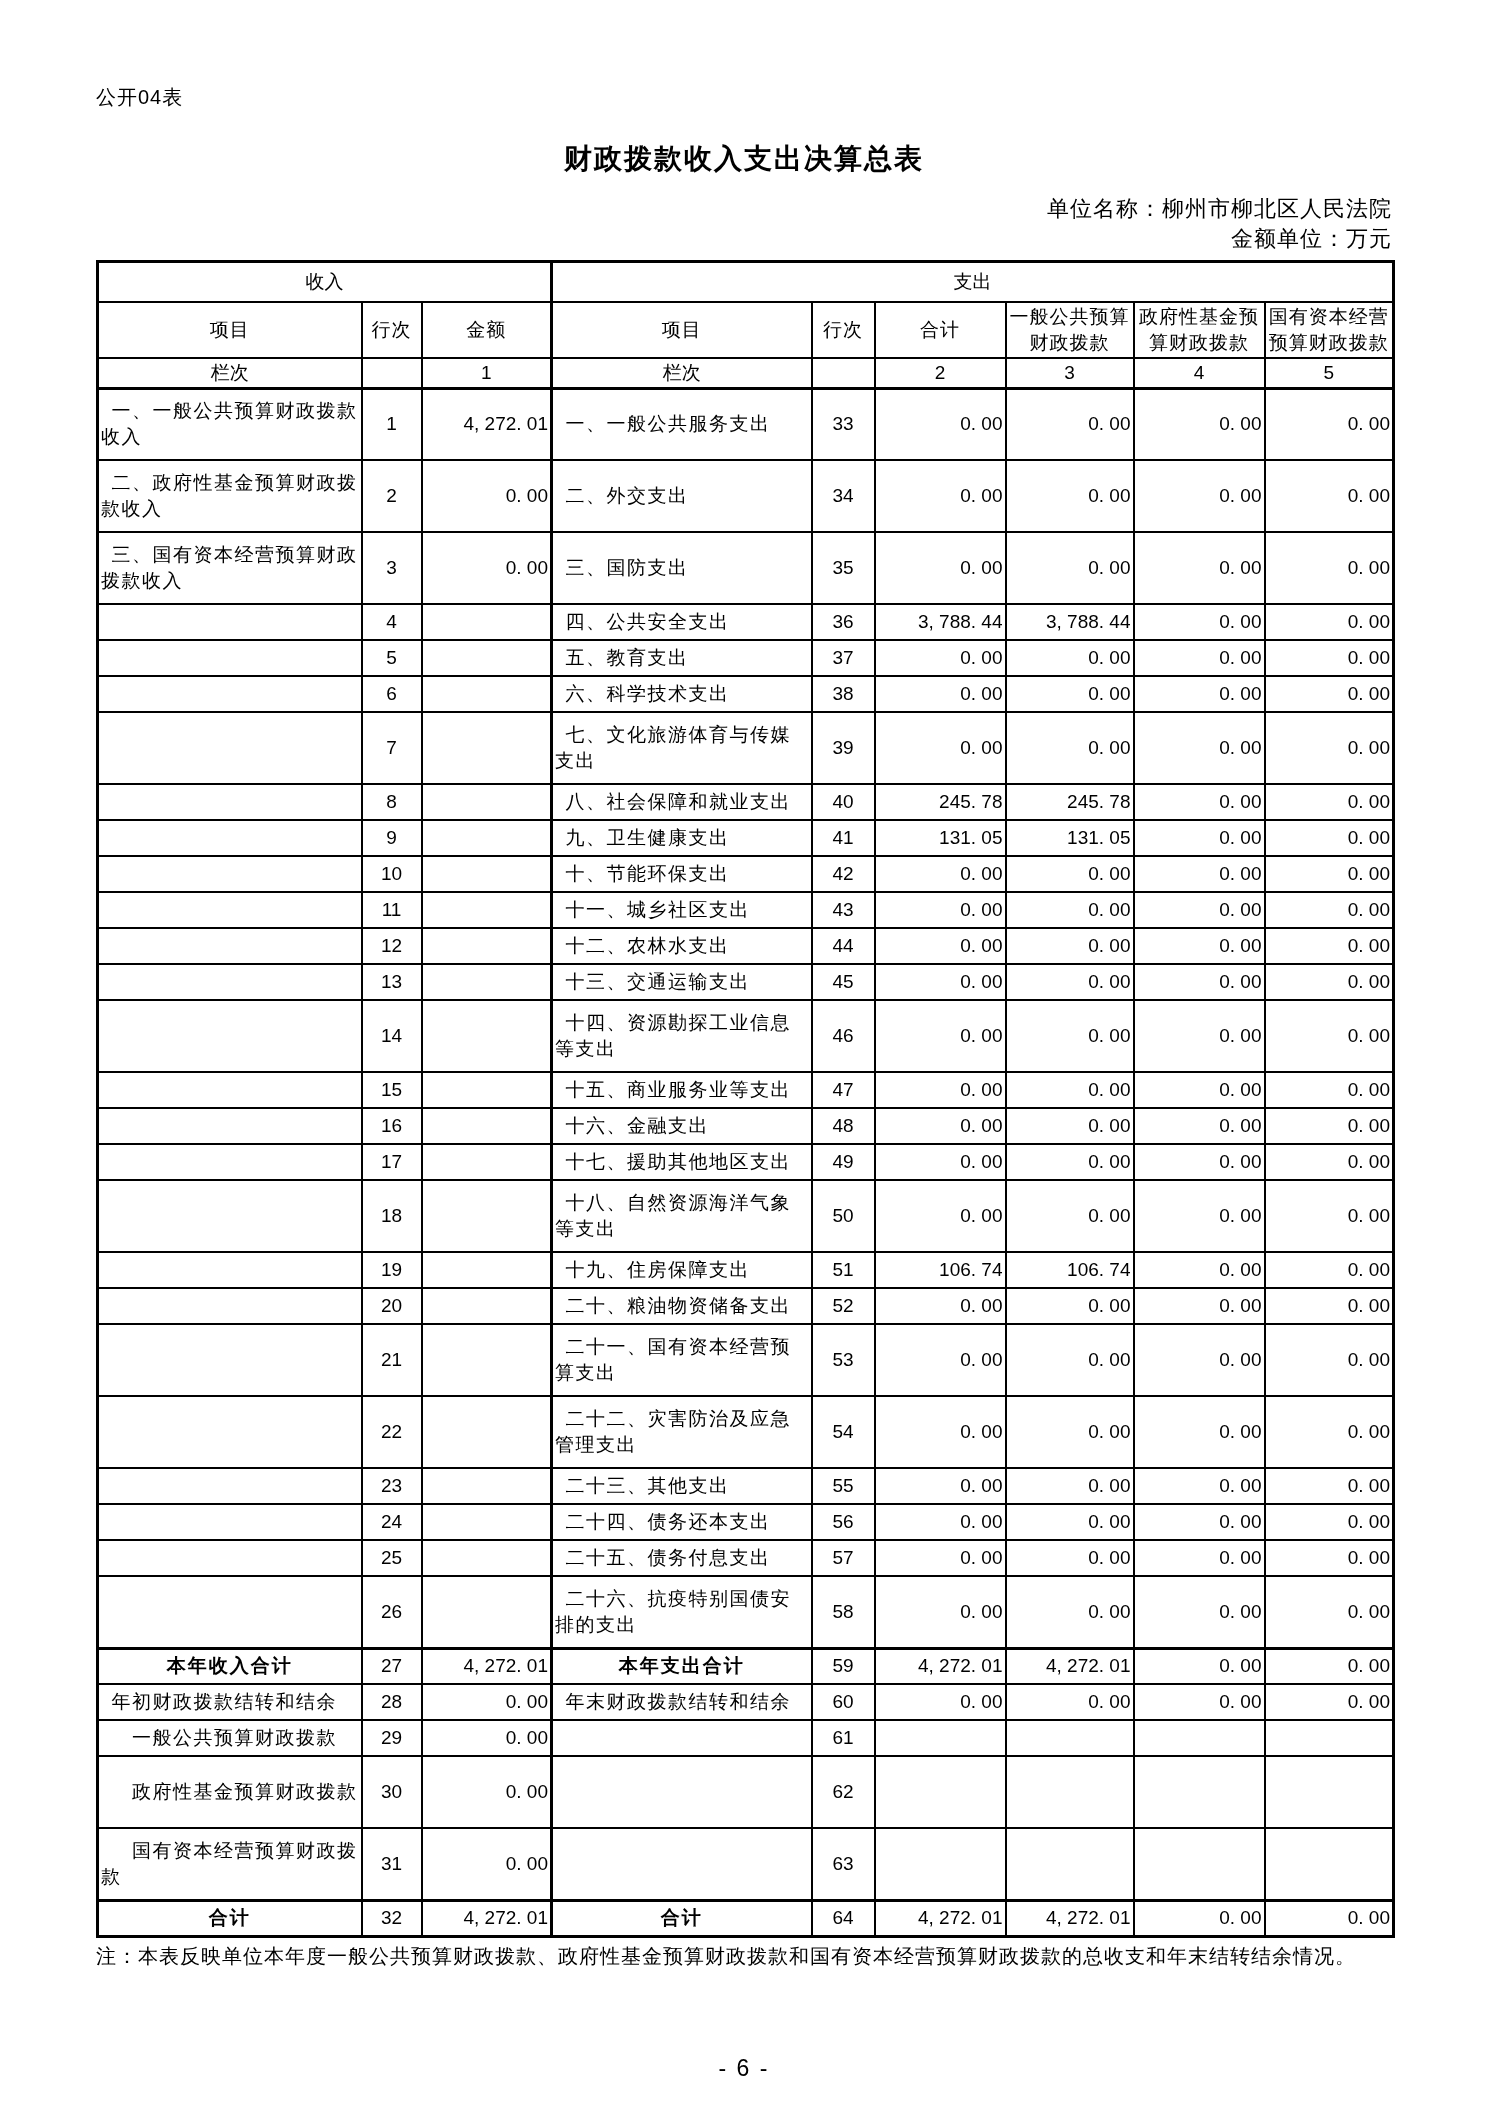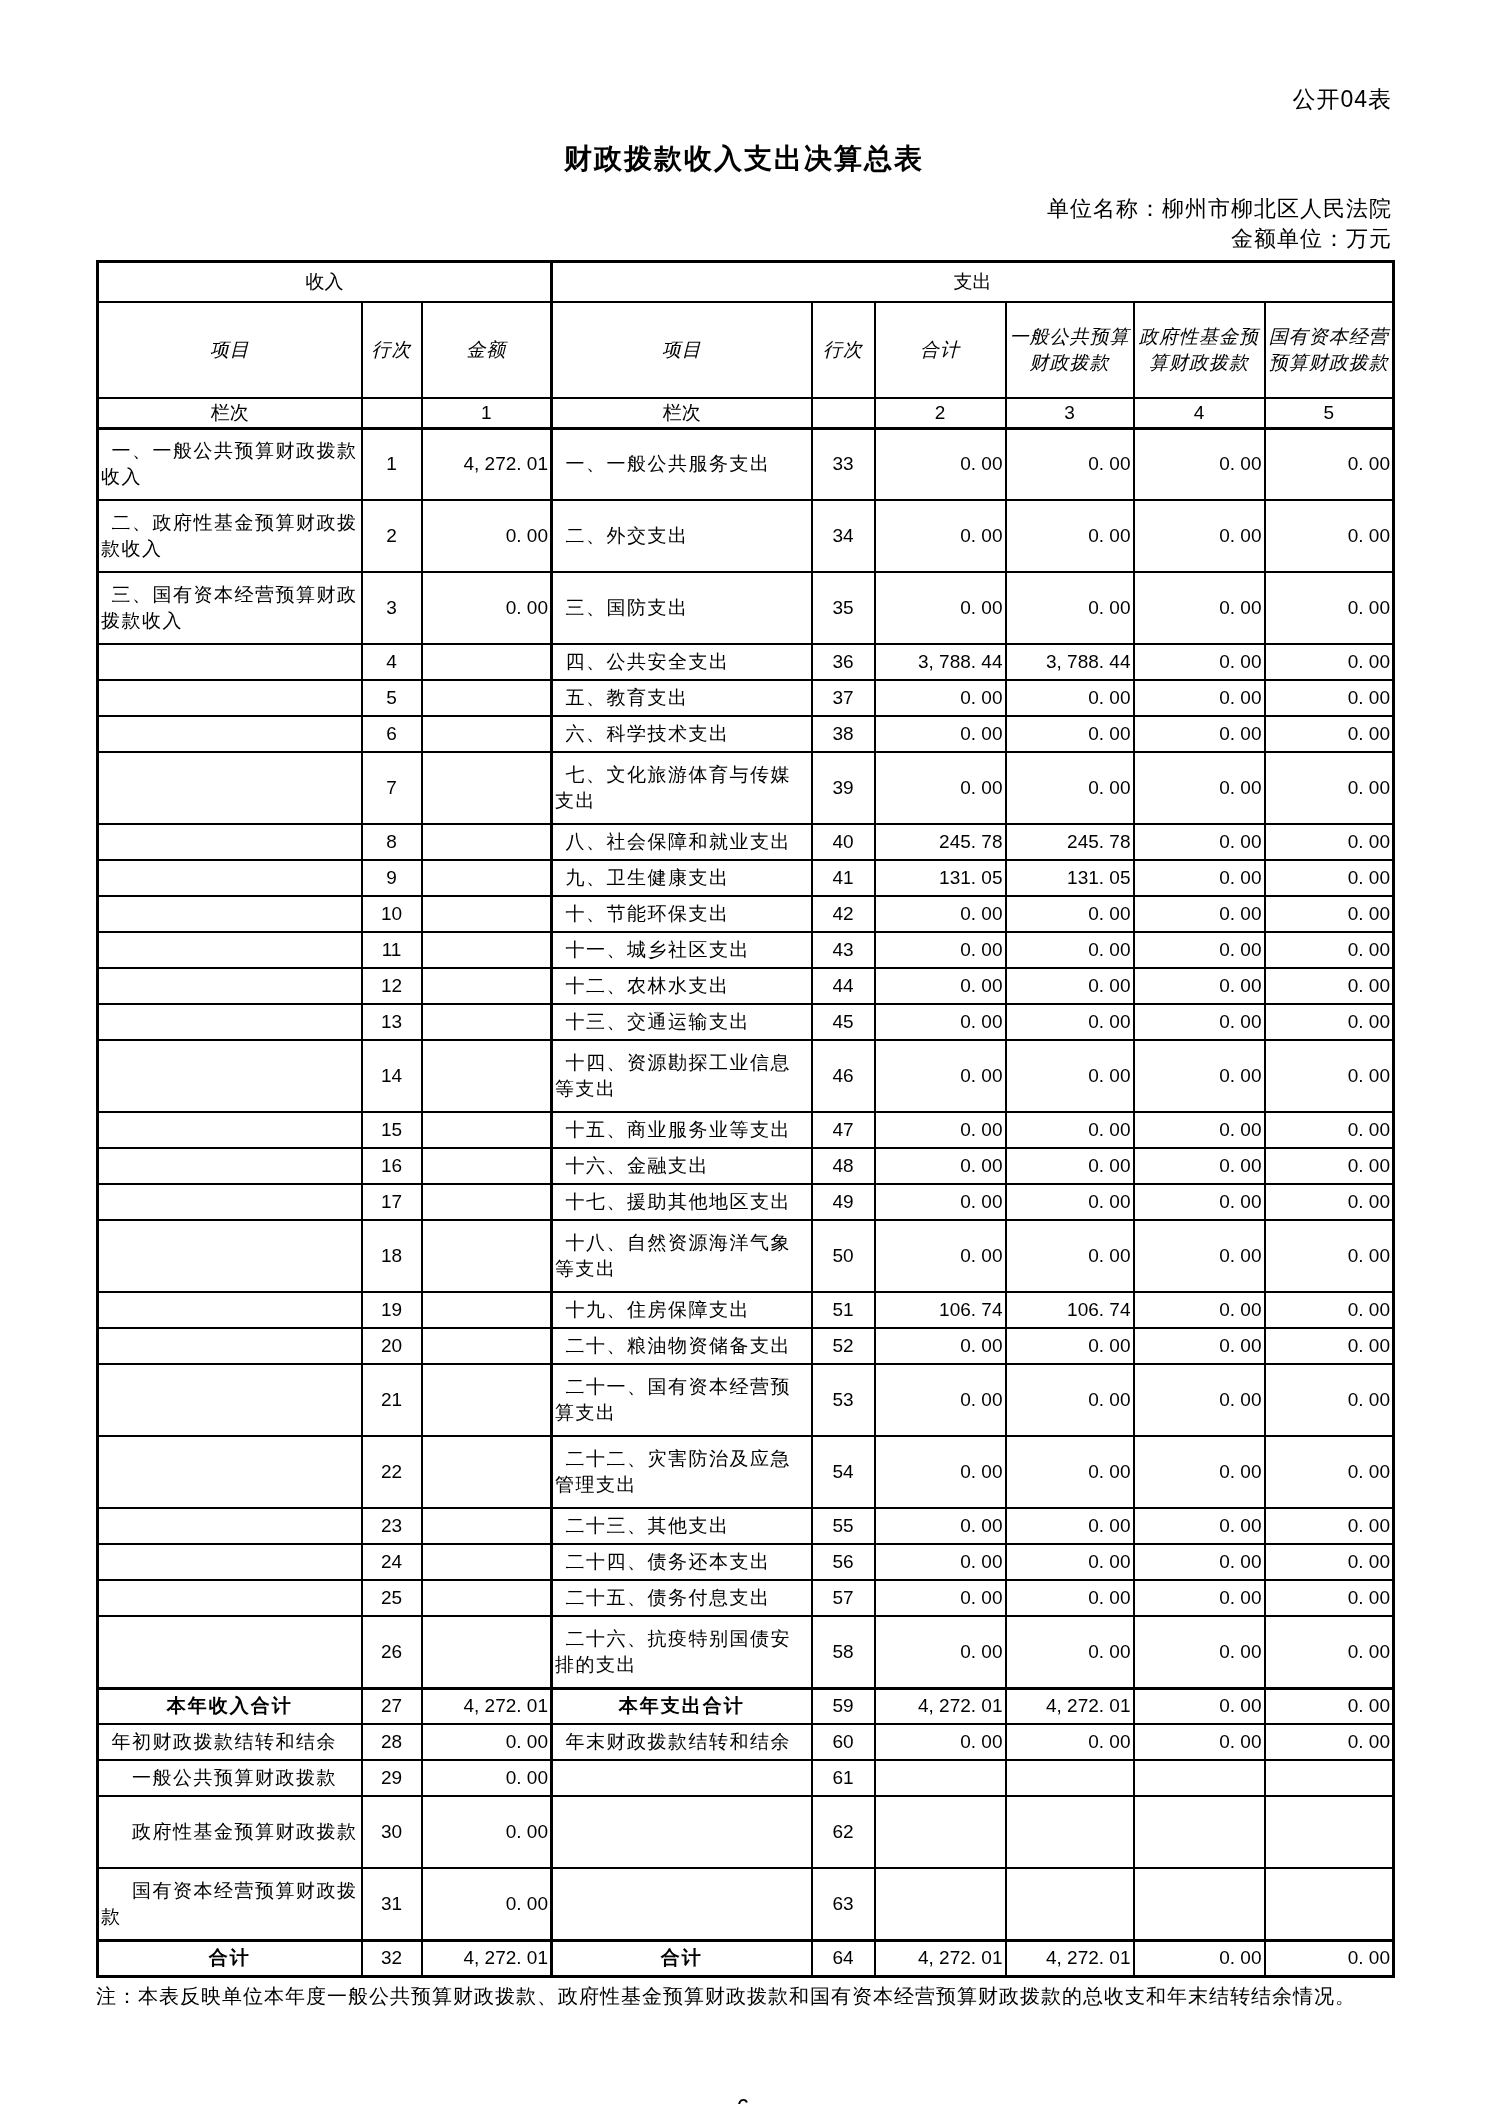--- a/index.html
+++ b/index.html
@@ -4,21 +4,21 @@
 <style>
   html,body{margin:0;padding:0;}
   body{
     width:1488px;height:2104px;
     background:#ffffff;color:#000;
     font-family:"Liberation Sans","DejaVu Sans",sans-serif;
     position:relative;
   }
   .sheet{width:1296px;margin:0 auto;padding-top:84px;}
   .doc-code{
-    text-align:right;font-size:23px;letter-spacing:1px;height:34px;
+    text-align:left;font-size:20px;letter-spacing:1px;height:34px;
   }
   .main-title{
     text-align:center;font-size:28px;font-weight:bold;letter-spacing:2px;
     margin-top:22px;height:40px;
   }
   .meta-row{
     display:flex;justify-content:space-between;align-items:flex-end;
     font-size:22px;margin-top:14px;margin-bottom:6px;letter-spacing:1px;flex-direction:column;
   }
   table.fin{
@@ -29,21 +29,21 @@
   table.fin th, table.fin td{
     border:2px solid #000;
     font-size:19px;font-weight:normal;
     padding:1px 2px;
     vertical-align:middle;
     line-height:26px;
     overflow:hidden;
     word-break:break-all;
   }
   tr.h1{height:40px;}
-  tr.h2{height:96px;font-style:italic;}
+  tr.h2{height:56px;}
   tr.h2 th{letter-spacing:1px;}
   tr.lanci{height:26px;}
   table.fin thead th, table.fin tr.lanci td{text-align:center;}
   table.fin tr.lanci{border-bottom:3px solid #000;}
   table.fin tbody tr{height:36px;}
   table.fin tbody tr.tall{height:72px;}
   td.item{text-align:left;text-indent:0.55em;letter-spacing:1.5px;}
   td.line{text-align:center;}
   td.amount{text-align:right;padding-right:3px;}
   .expense-col{border-left-width:3px !important;}

